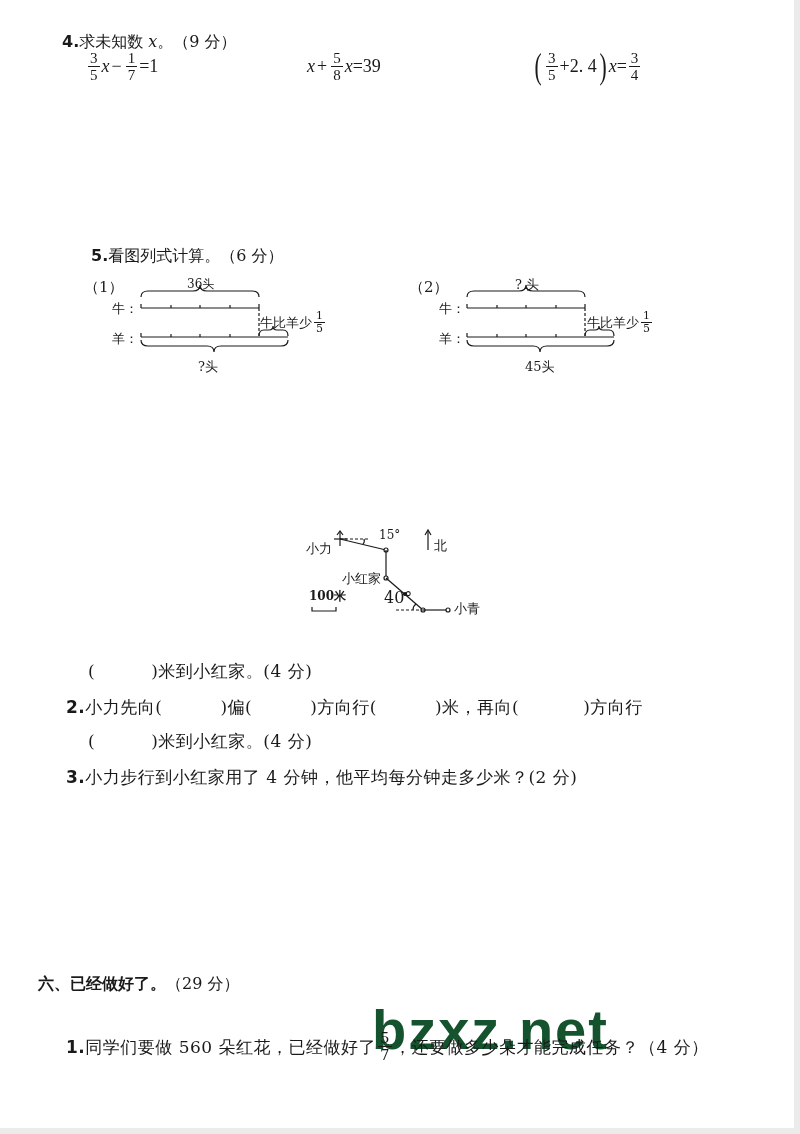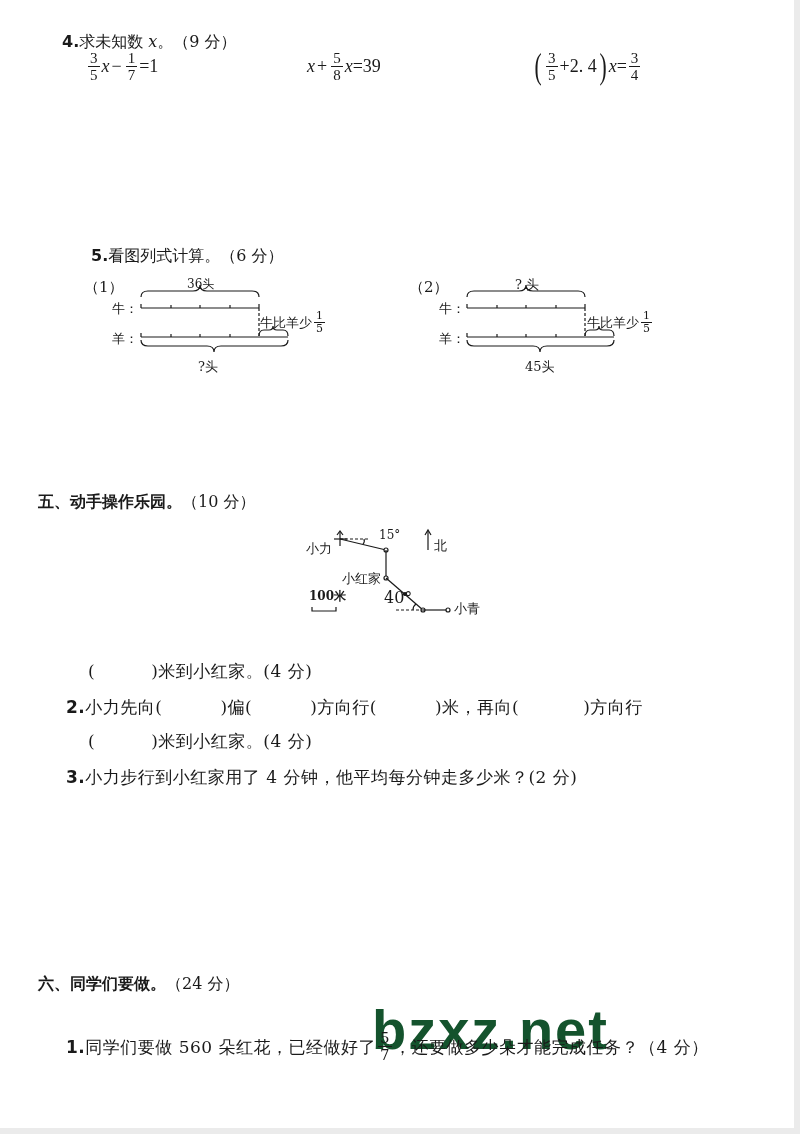--- a/index.html
+++ b/index.html
@@ -157,23 +157,20 @@
         <line x1="62" y1="61" x2="62" y2="65"></line>
         <line x1="92" y1="62" x2="92" y2="65"></line>
         <line x1="121" y1="62" x2="121" y2="65"></line>
         <line x1="151" y1="62" x2="151" y2="65"></line>
         <path d="M180,64 Q180,58 185,58 L190,58 Q194,58 194,54 Q194,58 198,58 L204,58 Q209,58 209,64"></path>
         <path d="M62,68 Q62,74 69,74 L128,74 Q135,74 135,80 Q135,74 142,74 L202,74 Q209,74 209,68"></path>
       </g>
     </svg>
   </div>
 
-  <div class="abs section-title" style="left:38px; top:492px;">
-    <span>五、动手操作乐园。</span><span class="pts">（10 分）</span>
-  </div>
 
   <div class="abs" style="left:300px; top:522px; width:210px; height:95px;">
     <svg class="abs" style="left:0; top:0;" width="210" height="95">
       <g stroke="#1a1a1a" stroke-width="1.2" fill="none">
 
         <line x1="40" y1="10" x2="40" y2="24"></line>
         <polyline points="37,13 40,9 43,13"></polyline>
         <line x1="34" y1="17" x2="47" y2="17"></line>
 
         <line x1="40" y1="17" x2="70" y2="17" stroke-dasharray="3,2"></line>
@@ -221,21 +218,21 @@
   </div>
   <div class="abs body-text" style="left:88px; top:730px;">
     <span>(</span><span class="blank" style="width:56px;"></span><span>)米到小红家。(4 分)</span>
   </div>
 
   <div class="abs body-text" style="left:66px; top:766px;">
     <span class="q-num">3.</span><span>小力步行到小红家用了 4 分钟，他平均每分钟走多少米？(2 分)</span>
   </div>
 
   <div class="abs section-title over" style="left:38px; top:974px;">
-    <span>六、同学们要做。</span><span class="pts">（24 分）</span>
+    <span>六、已经做好了。</span><span class="pts">（29 分）</span>
   </div>
 
   <div class="abs body-text over" style="left:66px; top:1010px; display:flex; align-items:center;">
     <span class="q-num">1.</span>
     <span>同学们要做 560 朵红花，已经做好了</span>
     <span class="frac" style="font-size:15px;">
         <span class="num">5</span>
         <span class="den">7</span>
       </span>
     <span>，还要做多少朵才能完成任务？（4 分）</span>

